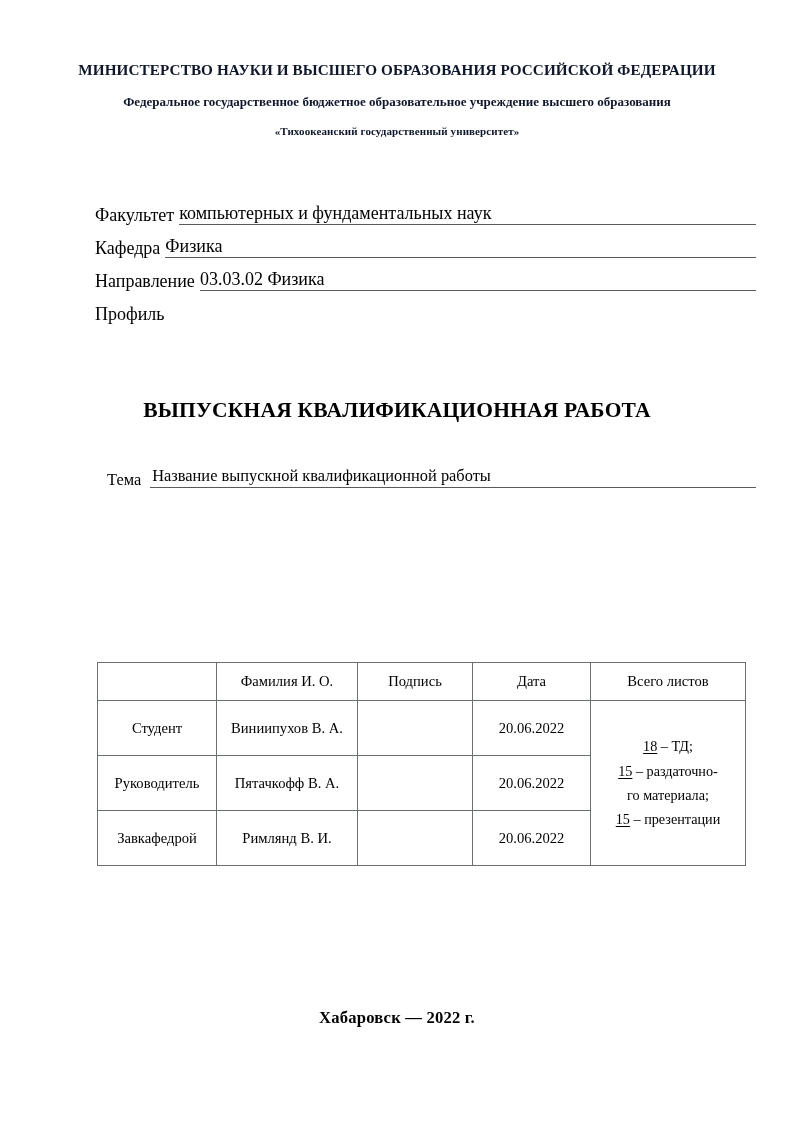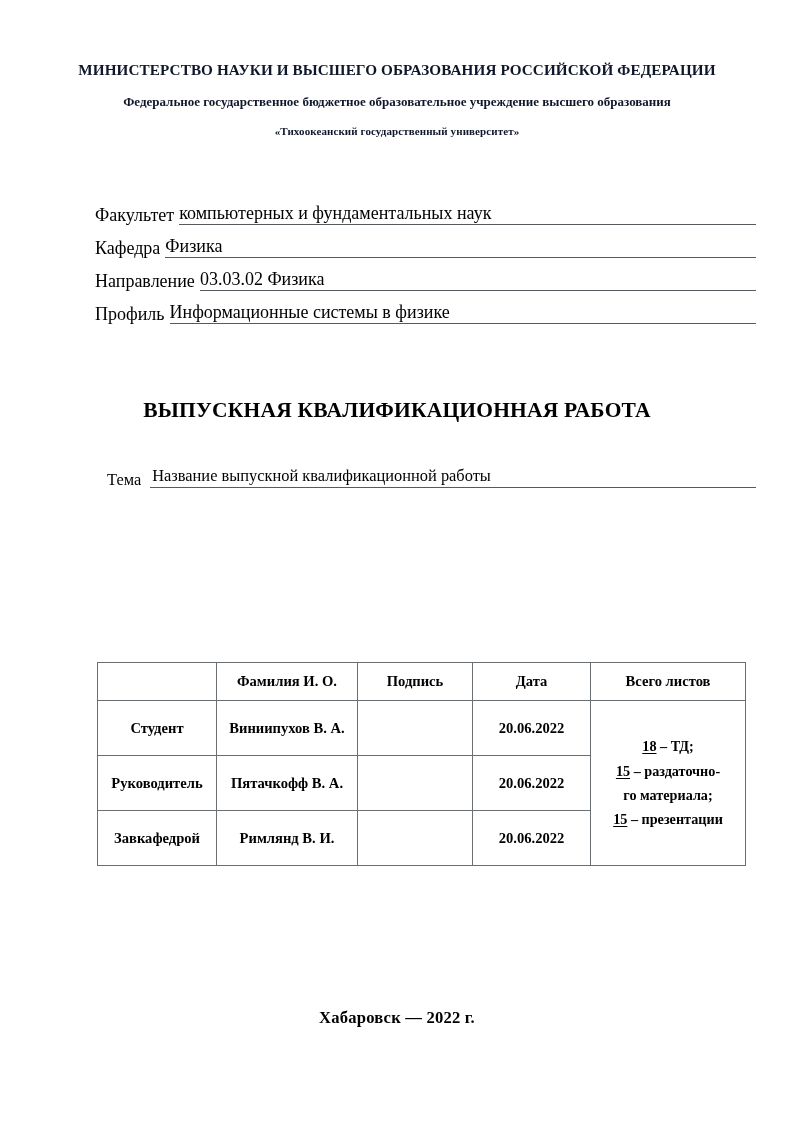--- a/index.html
+++ b/index.html
@@ -116,21 +116,20 @@
     padding-left: 2px;
     overflow: hidden;
   }
 
   
   .sig-table-wrap {
     position: absolute;
     left: 97px;
     top: 662px;
     width: 648px;
-    font-weight: bold;
   }
   table.sig-table {
     border-collapse: collapse;
     width: 100%;
     table-layout: fixed;
     font-size: 14.6px;
   }
   table.sig-table td {
     border: 1.1px solid #6a6f74;
     text-align: center;
@@ -202,21 +201,20 @@
       <span class="field-value">Физика</span>
     </div>
 
     <div class="field-row">
       <span class="field-label">Направление</span>
       <span class="field-value">03.03.02 Физика</span>
     </div>
 
     <div class="field-row">
       <span class="field-label">Профиль</span>
-      <span class="field-value">Информационные системы в физике</span>
     </div>
 
   </div>
 
   <div class="doc-title">ВЫПУСКНАЯ КВАЛИФИКАЦИОННАЯ РАБОТА</div>
 
   <div class="theme-wrap">
     <div class="theme-row">
       <span class="theme-label">Тема</span>
       <span class="theme-value">Название выпускной квалификационной работы</span>

